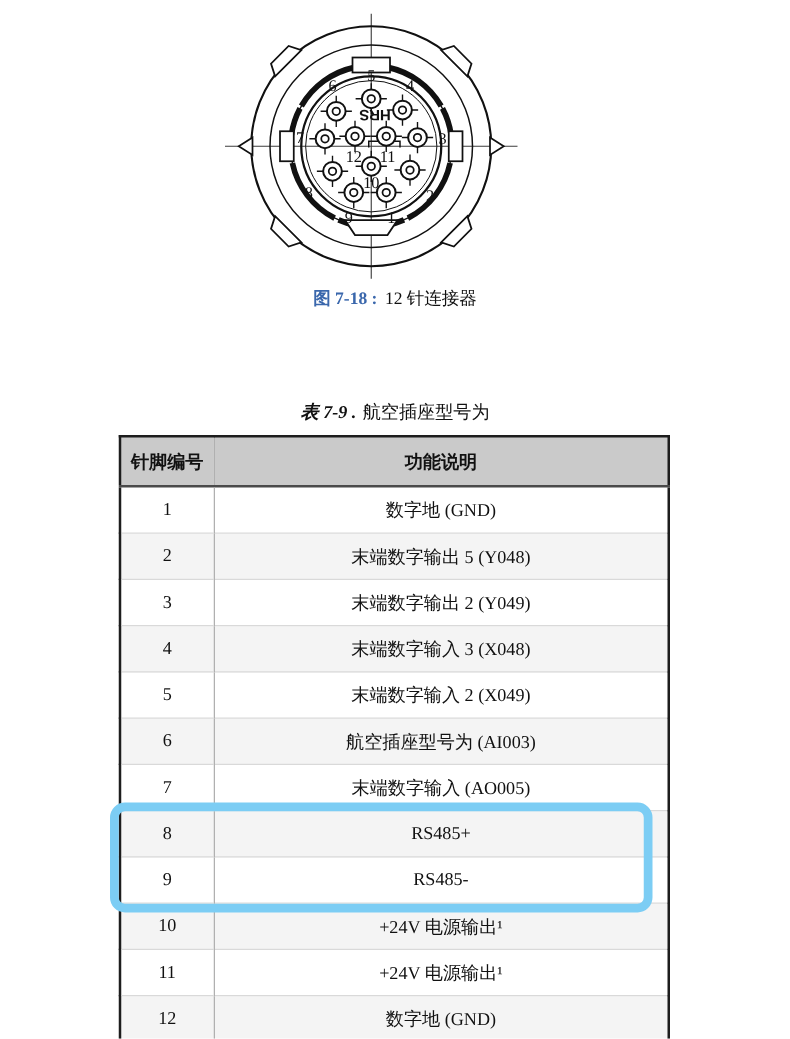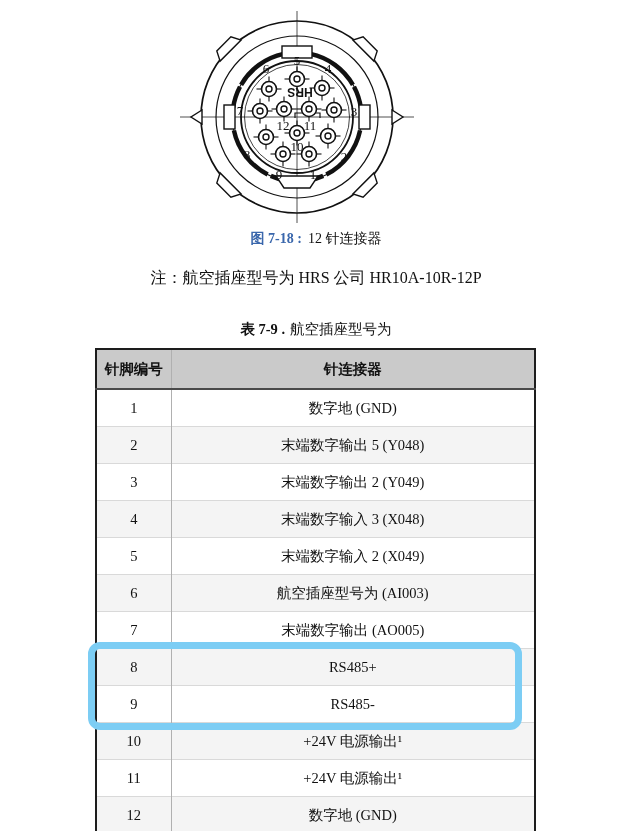--- a/index.html
+++ b/index.html
@@ -24,21 +24,21 @@
   .connector-svg .pin-tick  { stroke:#111; stroke-width:1.1; }
   .connector-svg .pin-label { font-family:"Liberation Serif","DejaVu Serif",serif; font-size:13px; fill:#111; text-anchor:middle; }
   .connector-svg .logo-text { font-family:"Liberation Sans","DejaVu Sans",sans-serif; font-size:12px; font-weight:bold; fill:#111; text-anchor:middle; }
 
   .figure-caption { position:absolute; top:230px; left:0; width:632px; text-align:center; font-size:14px; }
   .figure-caption .fig-label { color:var(--accent); font-weight:bold; margin-right:6px; }
 
   .note-line { position:absolute; top:268px; left:0; width:632px; text-align:center; font-size:16px; }
 
   .table-title-line { position:absolute; top:320px; left:0; width:632px; text-align:center; font-size:14.5px; }
-  .table-title-line .tbl-label { font-weight:bold; margin-right:5px; }
+  .table-title-line .tbl-label { font-weight:bold; margin-right:5px;font-style:italic; }
 
   table.pin-table {
     position:absolute; top:348px; left:95px; width:441px;
     border-collapse:collapse; table-layout:fixed; font-size:14.5px;
     border:2px solid #1d1d1d;
   }
   table.pin-table th {
     height:36px; background:var(--header-bg); font-weight:bold;
     text-align:center; vertical-align:middle; border-bottom:2px solid #4a4a4a;
   }
@@ -210,35 +210,34 @@
         </g>
       </g>
 
     <text class="logo-text" x="3" y="-26" dominant-baseline="middle" transform="rotate(180 3 -26)">HRS</text>
   </svg>
 
   <div class="figure-caption">
     <span class="fig-label">图 7-18 :</span><span>12 针连接器</span>
   </div>
 
-  <div class="note-line">注：航空插座型号为 HRS 公司 HR10A-10R-12P</div>
 
   <div class="table-title-line">
     <span class="tbl-label">表 7-9 .</span><span>航空插座型号为</span>
   </div>
 
   <table class="pin-table">
     <colgroup>
         <col style="width:75px">
         <col>
       </colgroup>
     <thead>
       <tr>
         <th>针脚编号</th>
-        <th>针连接器</th>
+        <th>功能说明</th>
       </tr>
     </thead>
     <tbody>
         <tr>
           <td>1</td>
           <td>数字地 (GND)</td>
         </tr>
         <tr>
           <td>2</td>
           <td>末端数字输出 5 (Y048)</td>
@@ -254,21 +253,21 @@
         <tr>
           <td>5</td>
           <td>末端数字输入 2 (X049)</td>
         </tr>
         <tr>
           <td>6</td>
           <td>航空插座型号为 (AI003)</td>
         </tr>
         <tr>
           <td>7</td>
-          <td>末端数字输出 (AO005)</td>
+          <td>末端数字输入 (AO005)</td>
         </tr>
         <tr>
           <td>8</td>
           <td>RS485+</td>
         </tr>
         <tr>
           <td>9</td>
           <td>RS485-</td>
         </tr>
         <tr>

